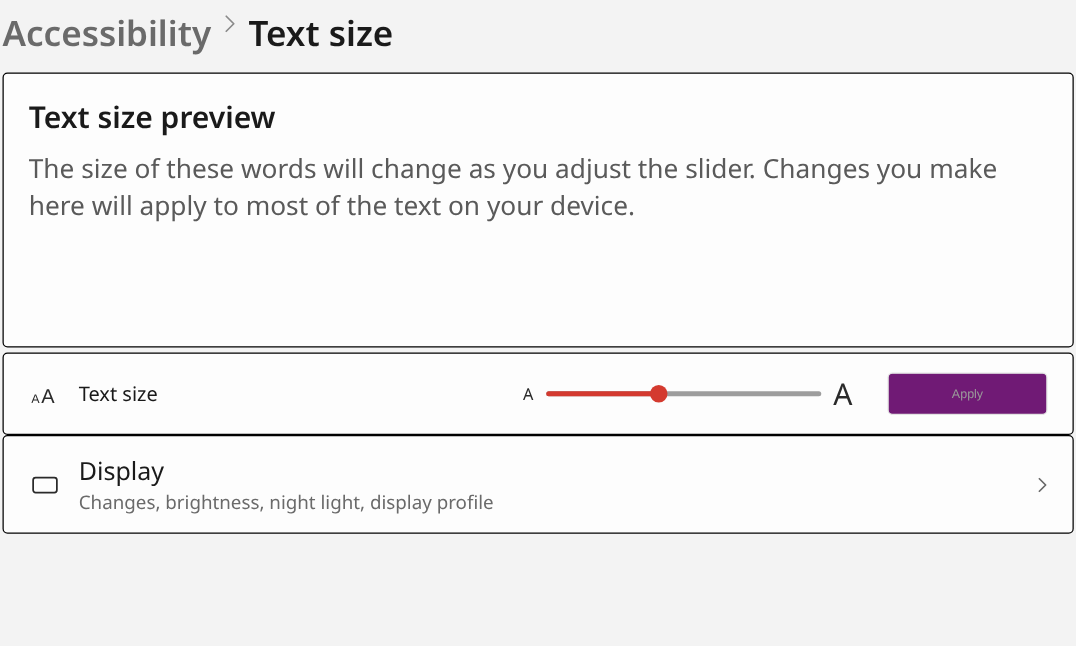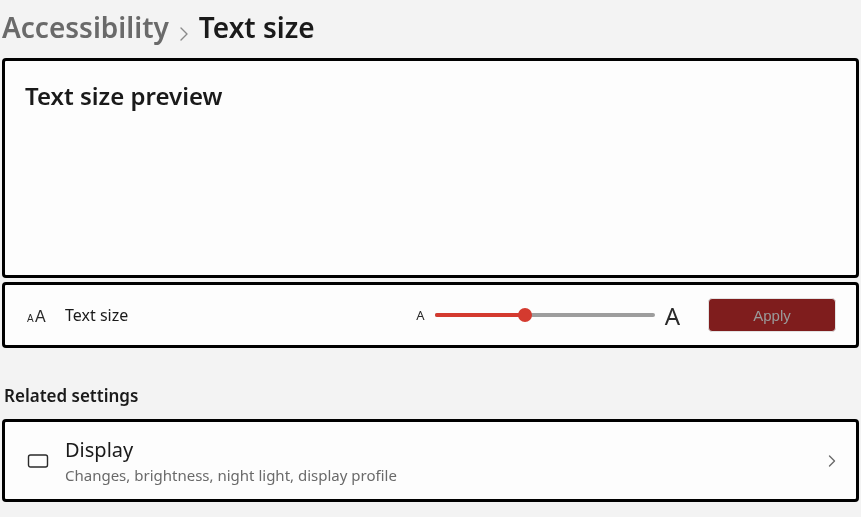--- a/index.html
+++ b/index.html
@@ -9,42 +9,42 @@
     width: 861px;
     height: 517px;
     background: #f3f3f3;
     font-family: "Segoe UI", -apple-system, system-ui, sans-serif;
     color: #1a1a1a;
     overflow: hidden;
   }
   .container { padding: 4px 2px 0 2px; }
   .breadcrumb {
     display: flex;
-    align-items: flex-end;
+    align-items: flex-start;
     gap: 10px;
     padding: 4px 0 12px 0;
   }
   .bc-parent {
     font-size: 28px;
     font-weight: 600;
     color: #6a6a6a;
     cursor: pointer;
   }
   .bc-chevron {
     font-size: 18px;
     color: #8a8a8a;
   }
   .bc-current {
     font-size: 28px;
     font-weight: 600;
     color: #1a1a1a;
   }
   .card {
     background: #fdfdfd;
-    border: 3px solid #000000;
+    border: 1px solid #000000;
     border-radius: 4px;
   }
   .preview-card {
     padding: 18px 20px 20px 20px;
     min-height: 220px;
   }
   .preview-title {
     font-size: 24px;
     font-weight: 600;
     margin: 0 0 10px 0;
@@ -117,24 +117,24 @@
     height: 14px;
     margin-left: -7px;
     background: #d43a2f;
     border-radius: 50%;
   }
   .apply-btn {
     margin-left: 14px;
     width: 128px;
     height: 34px;
     border: 1px solid #e3e3e3;
-    background: #7f1d1d;
+    background: #701a75;
     border-radius: 4px;
     color: #9a9a9a;
-    font-size: 15px;
+    font-size: 10px;
     cursor: default;
   }
   .section-header {
     font-size: 17px;
     font-weight: 600;
     margin: 36px 0 12px 2px;
   }
   .link-row {
     display: flex;
     align-items: center;
@@ -166,20 +166,21 @@
     <span class="bc-chevron">
       <svg width="10" height="14" viewBox="0 0 10 14">
           <path d="M2 1 L8 7 L2 13" stroke="#8a8a8a" stroke-width="1.4" fill="none" stroke-linecap="round" stroke-linejoin="round"></path>
         </svg>
     </span>
     <span class="bc-current">Text size</span>
   </div>
 
   <div class="card preview-card">
     <h2 class="preview-title">Text size preview</h2>
+    <p class="preview-text">The size of these words will change as you adjust the slider. Changes you make here will apply to most of the text on your device.</p>
   </div>
 
   <div class="spacer-4"></div>
 
   <div class="card slider-card">
     <span class="icon-cell">
       <svg width="22" height="18" viewBox="0 0 22 18">
         <text x="0" y="16" font-size="10" font-family="Segoe UI, sans-serif" fill="#2a2a2a">A</text>
         <text x="8" y="16" font-size="16" font-family="Segoe UI, sans-serif" fill="#2a2a2a">A</text>
       </svg>
@@ -190,21 +191,20 @@
       <div class="slider-wrap" role="slider">
         <div class="track-bg"></div>
         <div class="track-fill"></div>
         <div class="thumb"></div>
       </div>
       <span class="letter-large">A</span>
     </div>
     <button class="apply-btn" disabled="">Apply</button>
   </div>
 
-  <div class="section-header">Related settings</div>
 
   <div class="card link-row">
     <span class="icon-cell">
       <svg width="22" height="16" viewBox="0 0 22 16">
         <rect x="1.5" y="2" width="19" height="12" rx="2" ry="2" fill="none" stroke="#2a2a2a" stroke-width="1.4"></rect>
       </svg>
     </span>
     <div class="text-col">
       <div class="link-title">Display</div>
       <div class="link-subtitle">Changes, brightness, night light, display profile</div>

